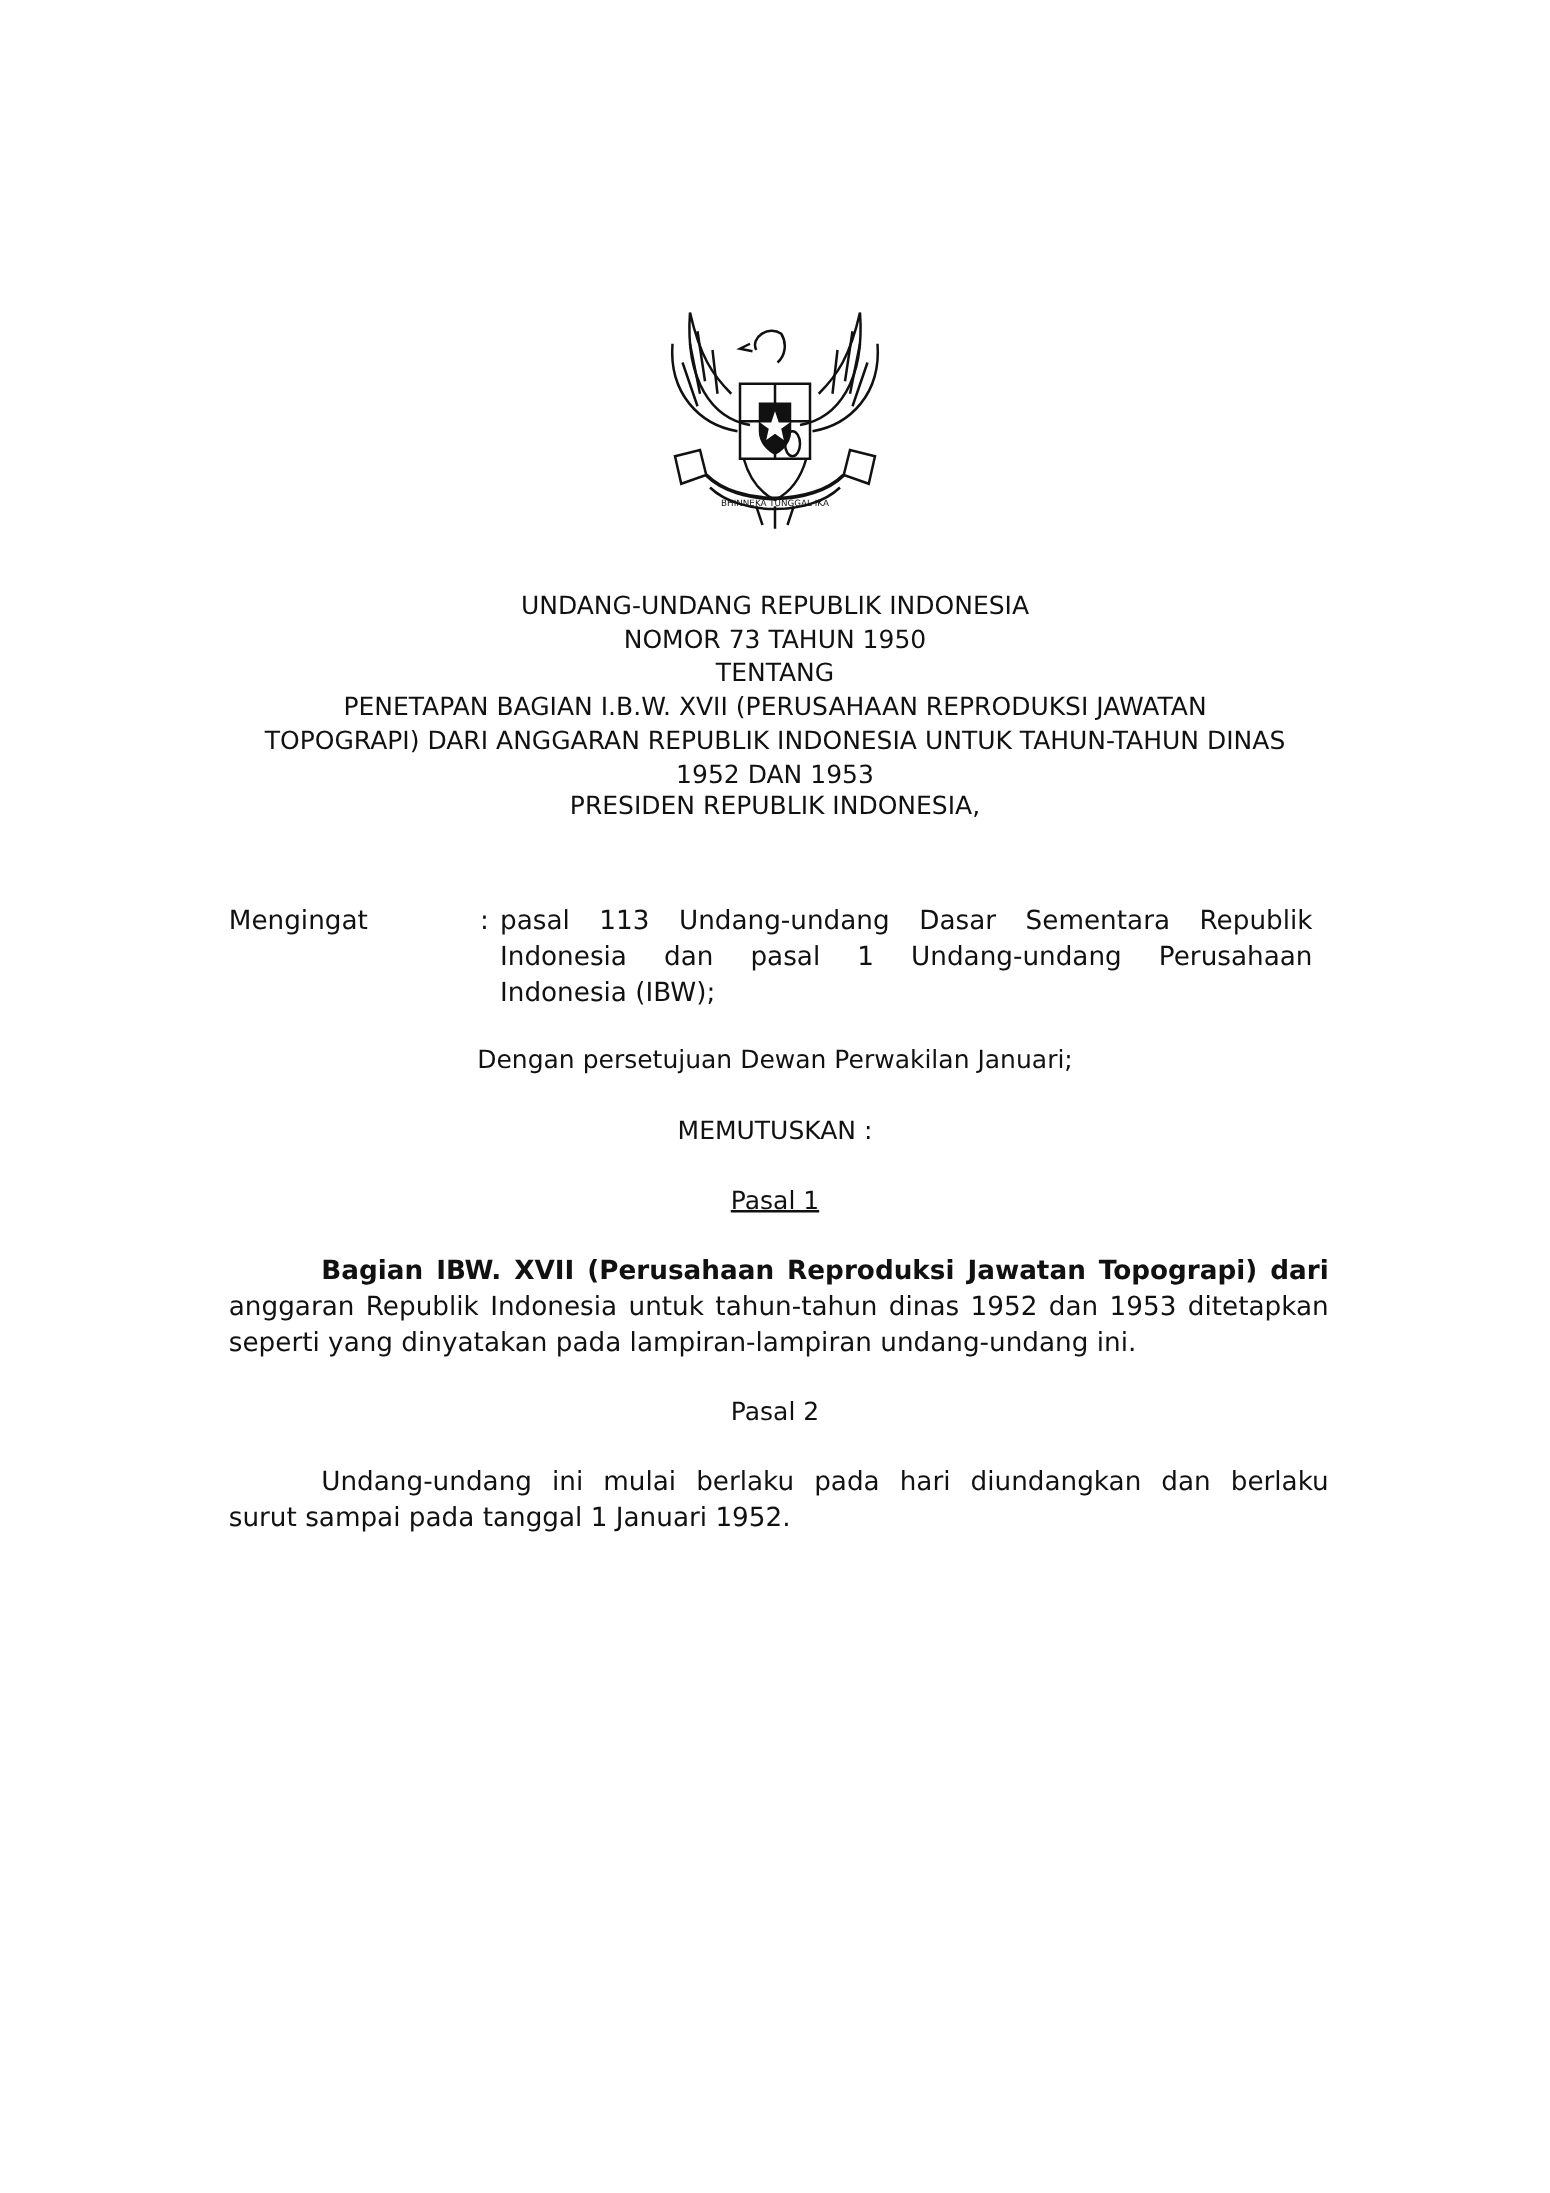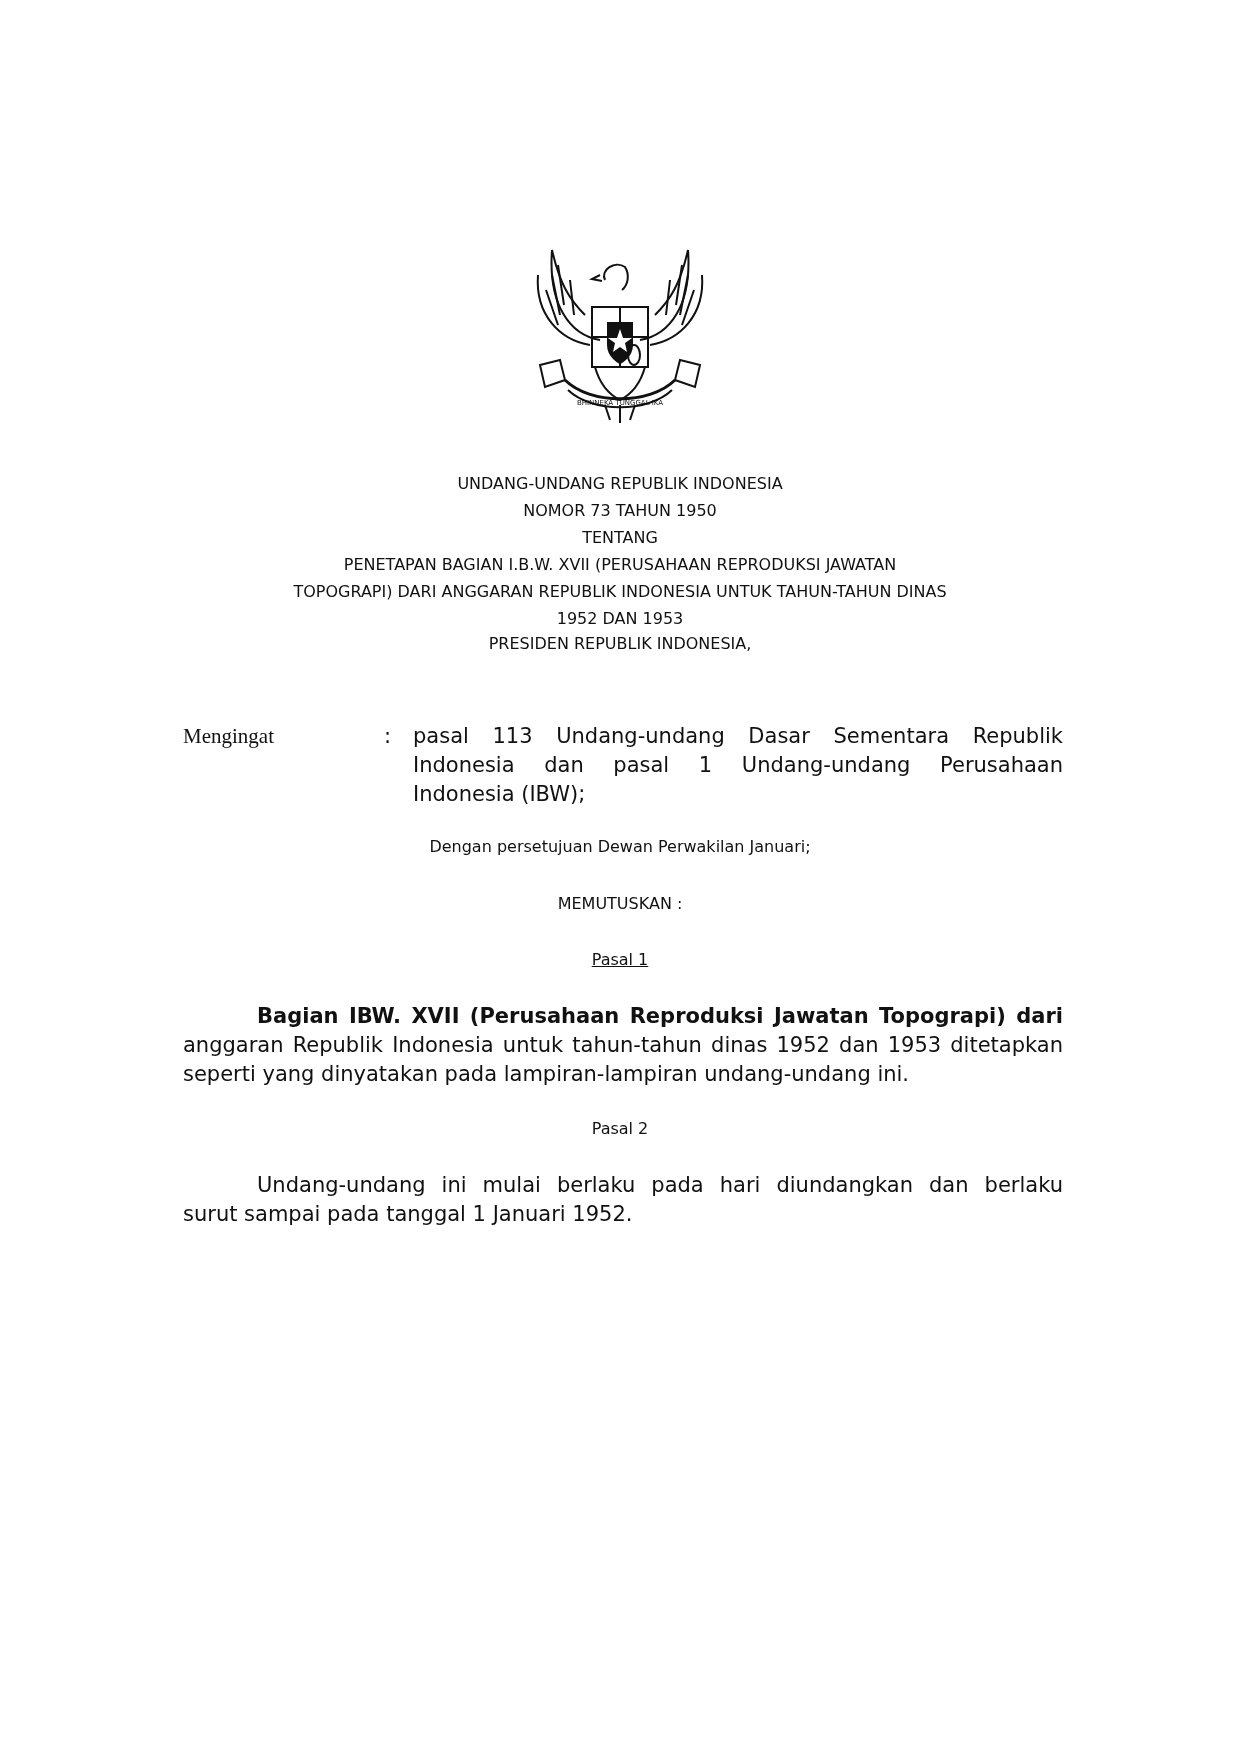--- a/index.html
+++ b/index.html
@@ -1,26 +1,26 @@
 <!DOCTYPE html>
 <html><head>
   <meta charset="utf-8">
   <style>
     html, body { margin: 0; padding: 0; background: #ffffff; }
     body { width: 1240px; height: 1754px; position: relative; overflow: hidden;
            font-family: "DejaVu Sans", sans-serif; color: #111; }
     .page { position: absolute; left: 0; top: 0; width: 1240px; height: 1520px; background: #fff; }
     .emblem { position: absolute; left: 530px; top: 245px; width: 180px; height: 200px; }
     .center-line { position: absolute; left: 170px; width: 900px; text-align: center;
-                   font-size: 16px; line-height: 28px; white-space: nowrap; }
+                   font-size: 20px; line-height: 28px; white-space: nowrap; }
     .body-text { position: absolute; left: 183px; width: 880px; font-size: 21px; line-height: 29px;
                  text-align: justify; }
     .label { position: absolute; left: 183px; font-size: 21px; line-height: 29px; }
     .colon { position: absolute; left: 384px; font-size: 21px; line-height: 29px; }
-    .consid-text { position: absolute; left: 413px; width: 650px; font-size: 21px; line-height: 29px;
+    .consid-text { position: absolute; left: 400px; width: 650px; font-size: 21px; line-height: 29px;
                    text-align: justify; }
     .jline { display: block; text-align: justify; text-align-last: justify; }
     .lastline { display: block; }
   </style>
 </head>
 <body>
 
 <div class="page">
 
   <div class="emblem">
@@ -59,21 +59,21 @@
 
   <div class="center-line" style="top:470px;">UNDANG-UNDANG REPUBLIK INDONESIA</div>
   <div class="center-line" style="top:497px;">NOMOR 73 TAHUN 1950</div>
   <div class="center-line" style="top:524px;">TENTANG</div>
   <div class="center-line" style="top:551px;">PENETAPAN BAGIAN I.B.W. XVII (PERUSAHAAN REPRODUKSI JAWATAN</div>
   <div class="center-line" style="top:578px;">TOPOGRAPI) DARI ANGGARAN REPUBLIK INDONESIA UNTUK TAHUN-TAHUN DINAS</div>
   <div class="center-line" style="top:605px;">1952 DAN 1953</div>
 
   <div class="center-line" style="top:630px;">PRESIDEN REPUBLIK INDONESIA,</div>
 
-  <div class="label" style="top:722px;font-family:Liberation Serif, serif;">Mengingat</div>
+  <div class="label" style="top:722px;">Mengingat</div>
   <div class="colon" style="top:722px;">:</div>
   <div class="consid-text" style="top:722px;">
     <span class="jline">pasal 113 Undang-undang Dasar Sementara Republik</span>
     <span class="jline">Indonesia dan pasal 1 Undang-undang Perusahaan</span>
     <span class="lastline">Indonesia (IBW);</span>
   </div>
 
   <div class="center-line" style="top:833px;">Dengan persetujuan Dewan Perwakilan Januari;</div>
   <div class="center-line" style="top:890px;">MEMUTUSKAN :</div>
 

